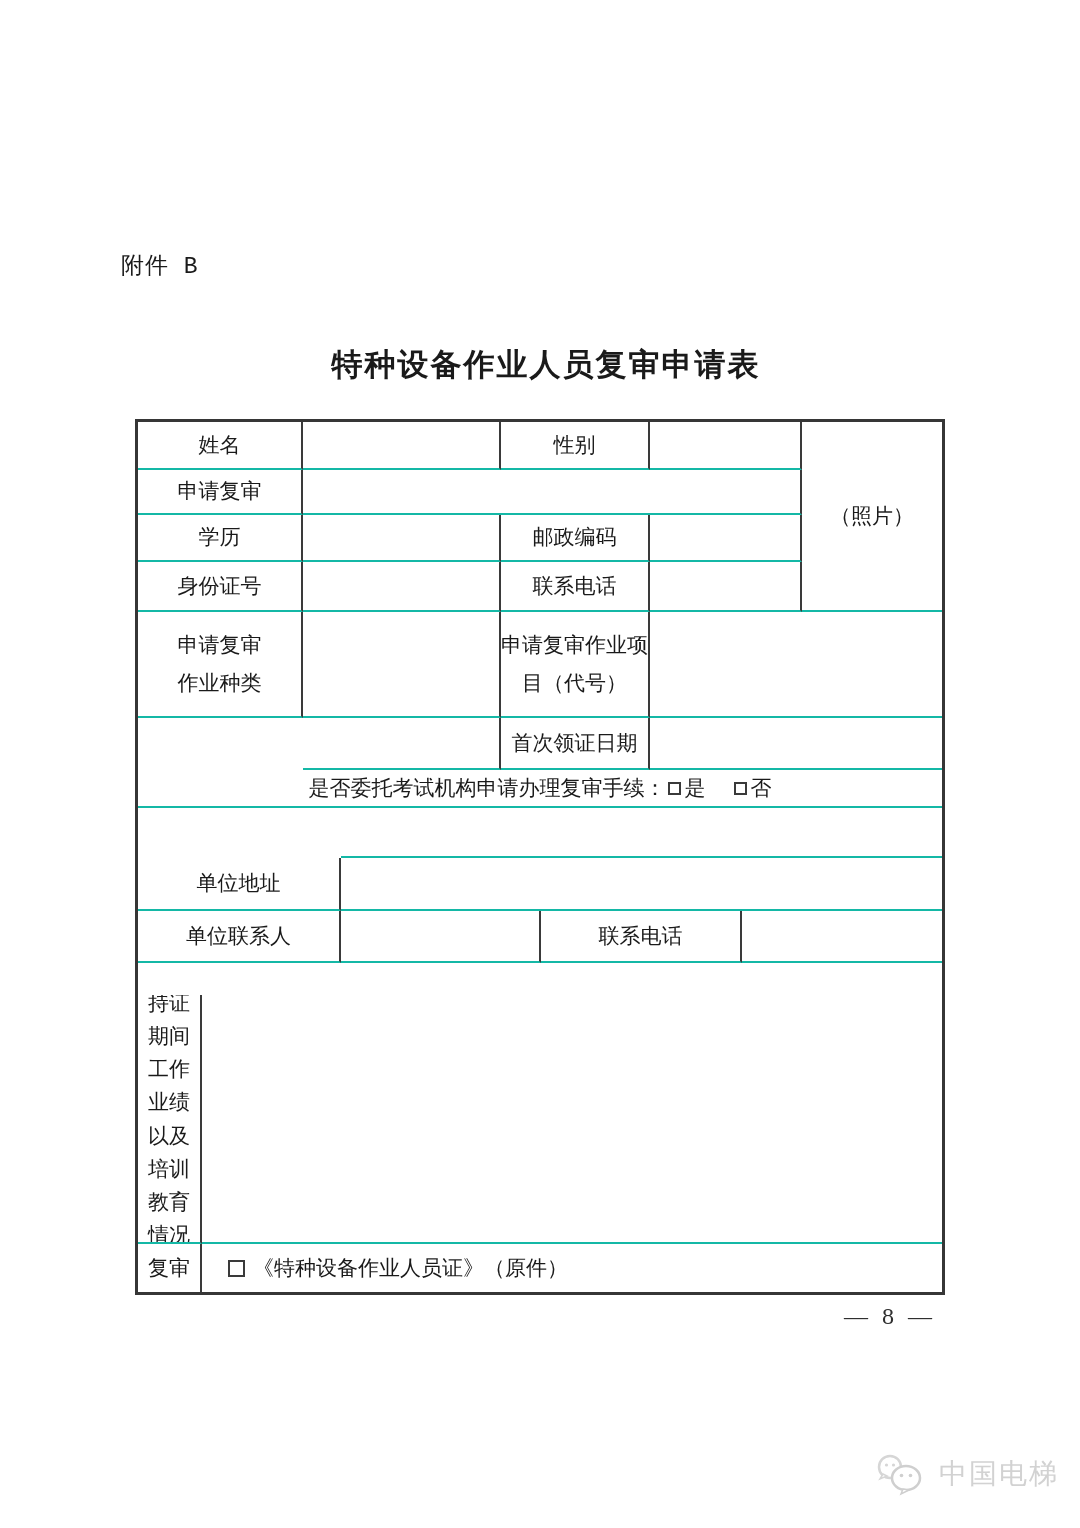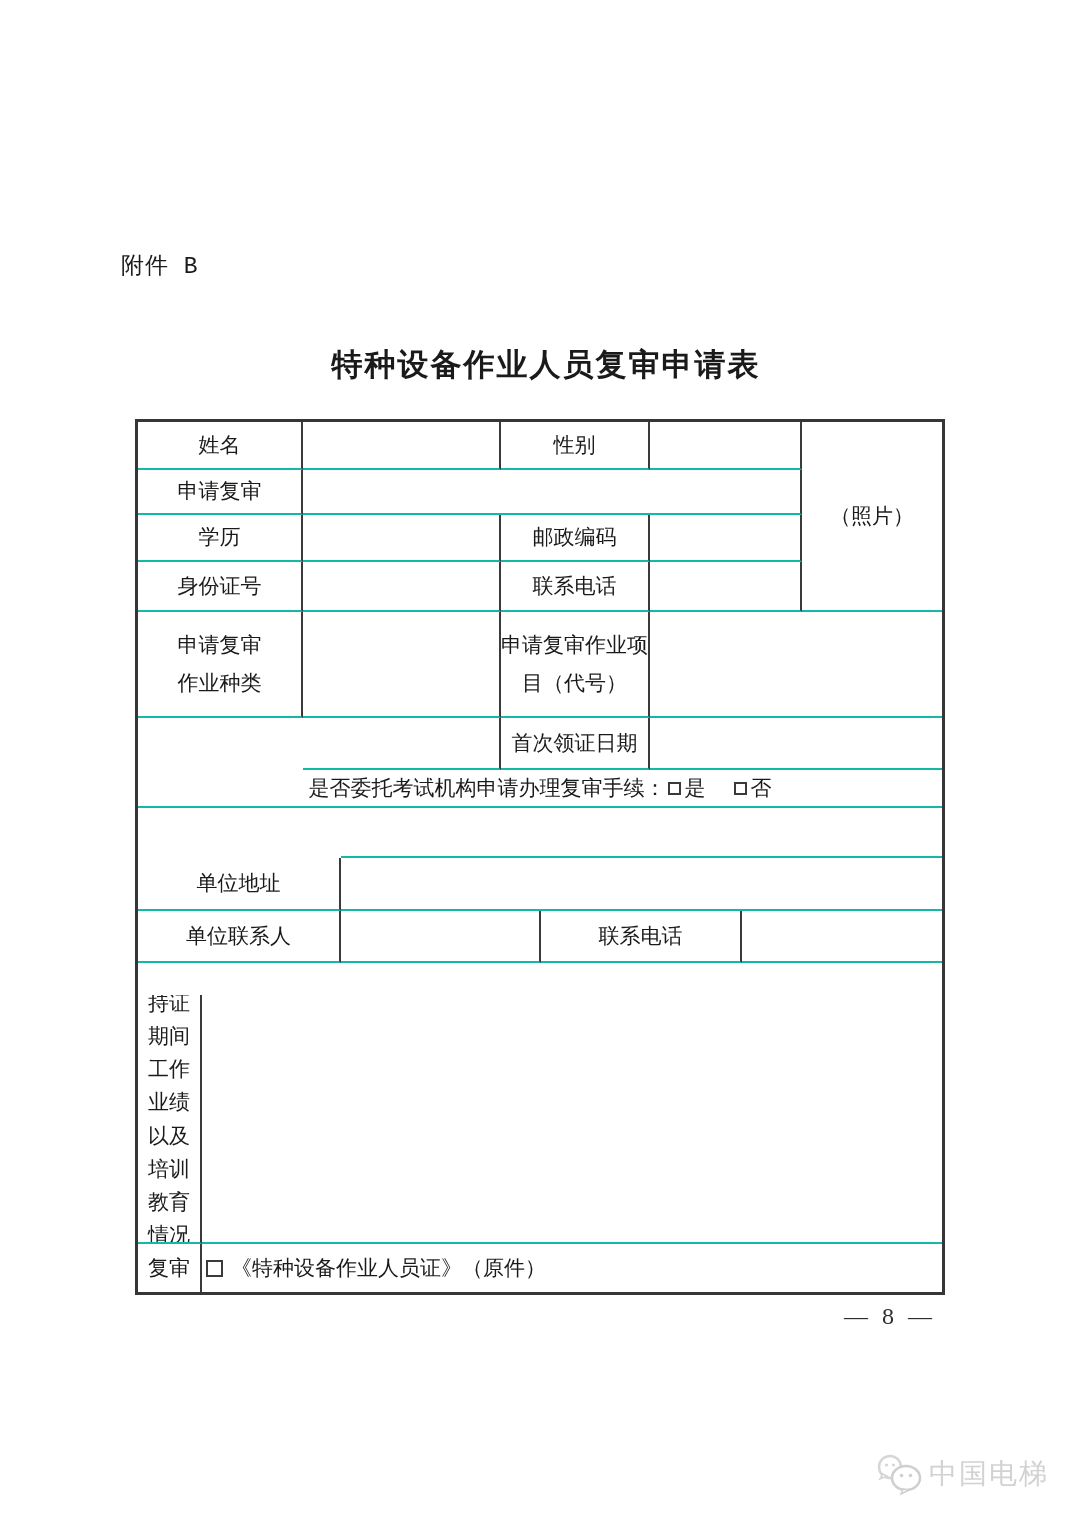--- a/index.html
+++ b/index.html
@@ -49,21 +49,21 @@
     font-size: 21px;
     line-height: 1.25;
     text-align: center;
     overflow: hidden;
   }
   .br { border-right: 2px solid #3a3a3a; }
   .bb { border-bottom: 2px solid #14b8a6; }
   .label2 span { display: block; }
   .label2 { line-height: 1.8; }
   .vlabel { flex-direction: column; line-height: 1.58; margin-top: 32px; }
-  .left-cell { justify-content: flex-start; padding-left: 2px; text-align: center; }
+  .left-cell { justify-content: flex-start; padding-left: 24px; text-align: center; }
 
   .checkbox {
     display: inline-block;
     width: 13px; height: 13px;
     border: 2px solid #3a3a3a;
     background: #ffffff;
     margin: 0 4px 0 2px;
     flex: none;
   }
   .checkbox.lg { width: 17px; height: 17px; margin-right: 8px; }
@@ -79,20 +79,21 @@
     color: #2f2f2f;
     letter-spacing: 4px;
     white-space: pre;
   }
 
   .watermark {
     position: absolute;
     left: 873px; top: 1452px;
     display: flex;
     align-items: center;
+    gap: 10px;
     color: #d2d2d2;
     font-size: 28px;
     letter-spacing: 2px;
     user-select: none;
   }
   .watermark svg { display: block; }
 </style>
 </head>
 <body>
 

